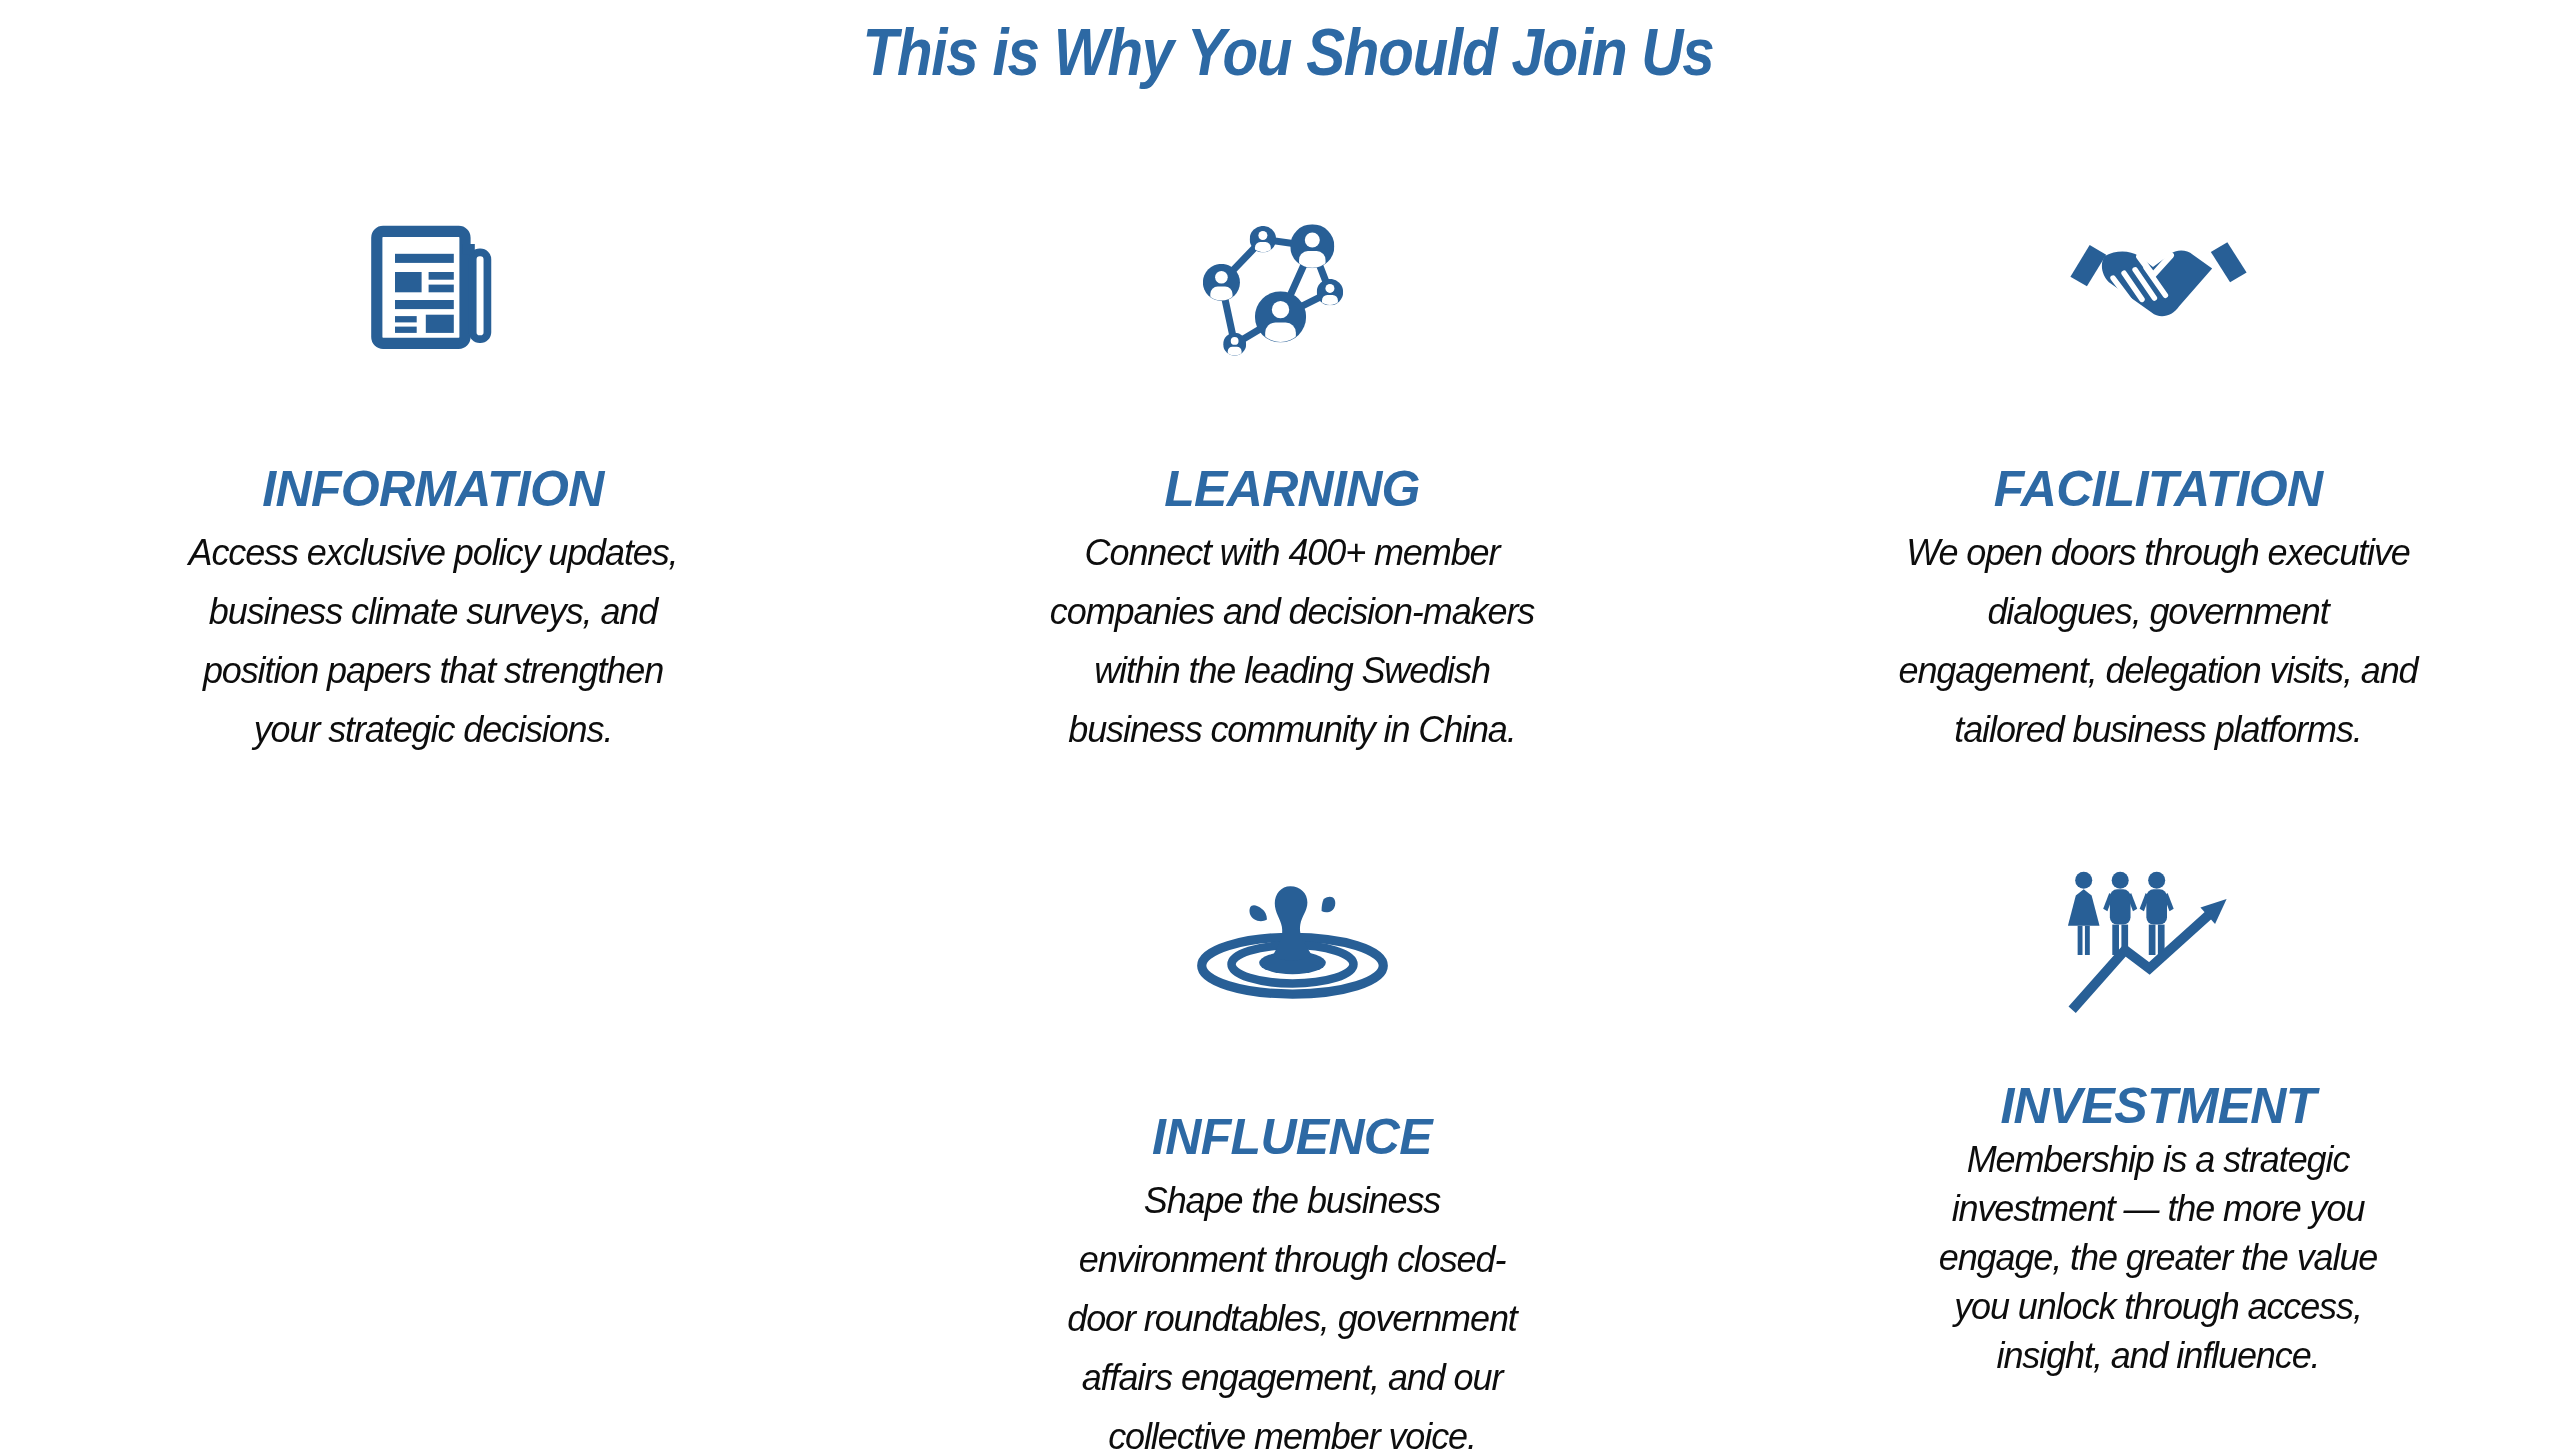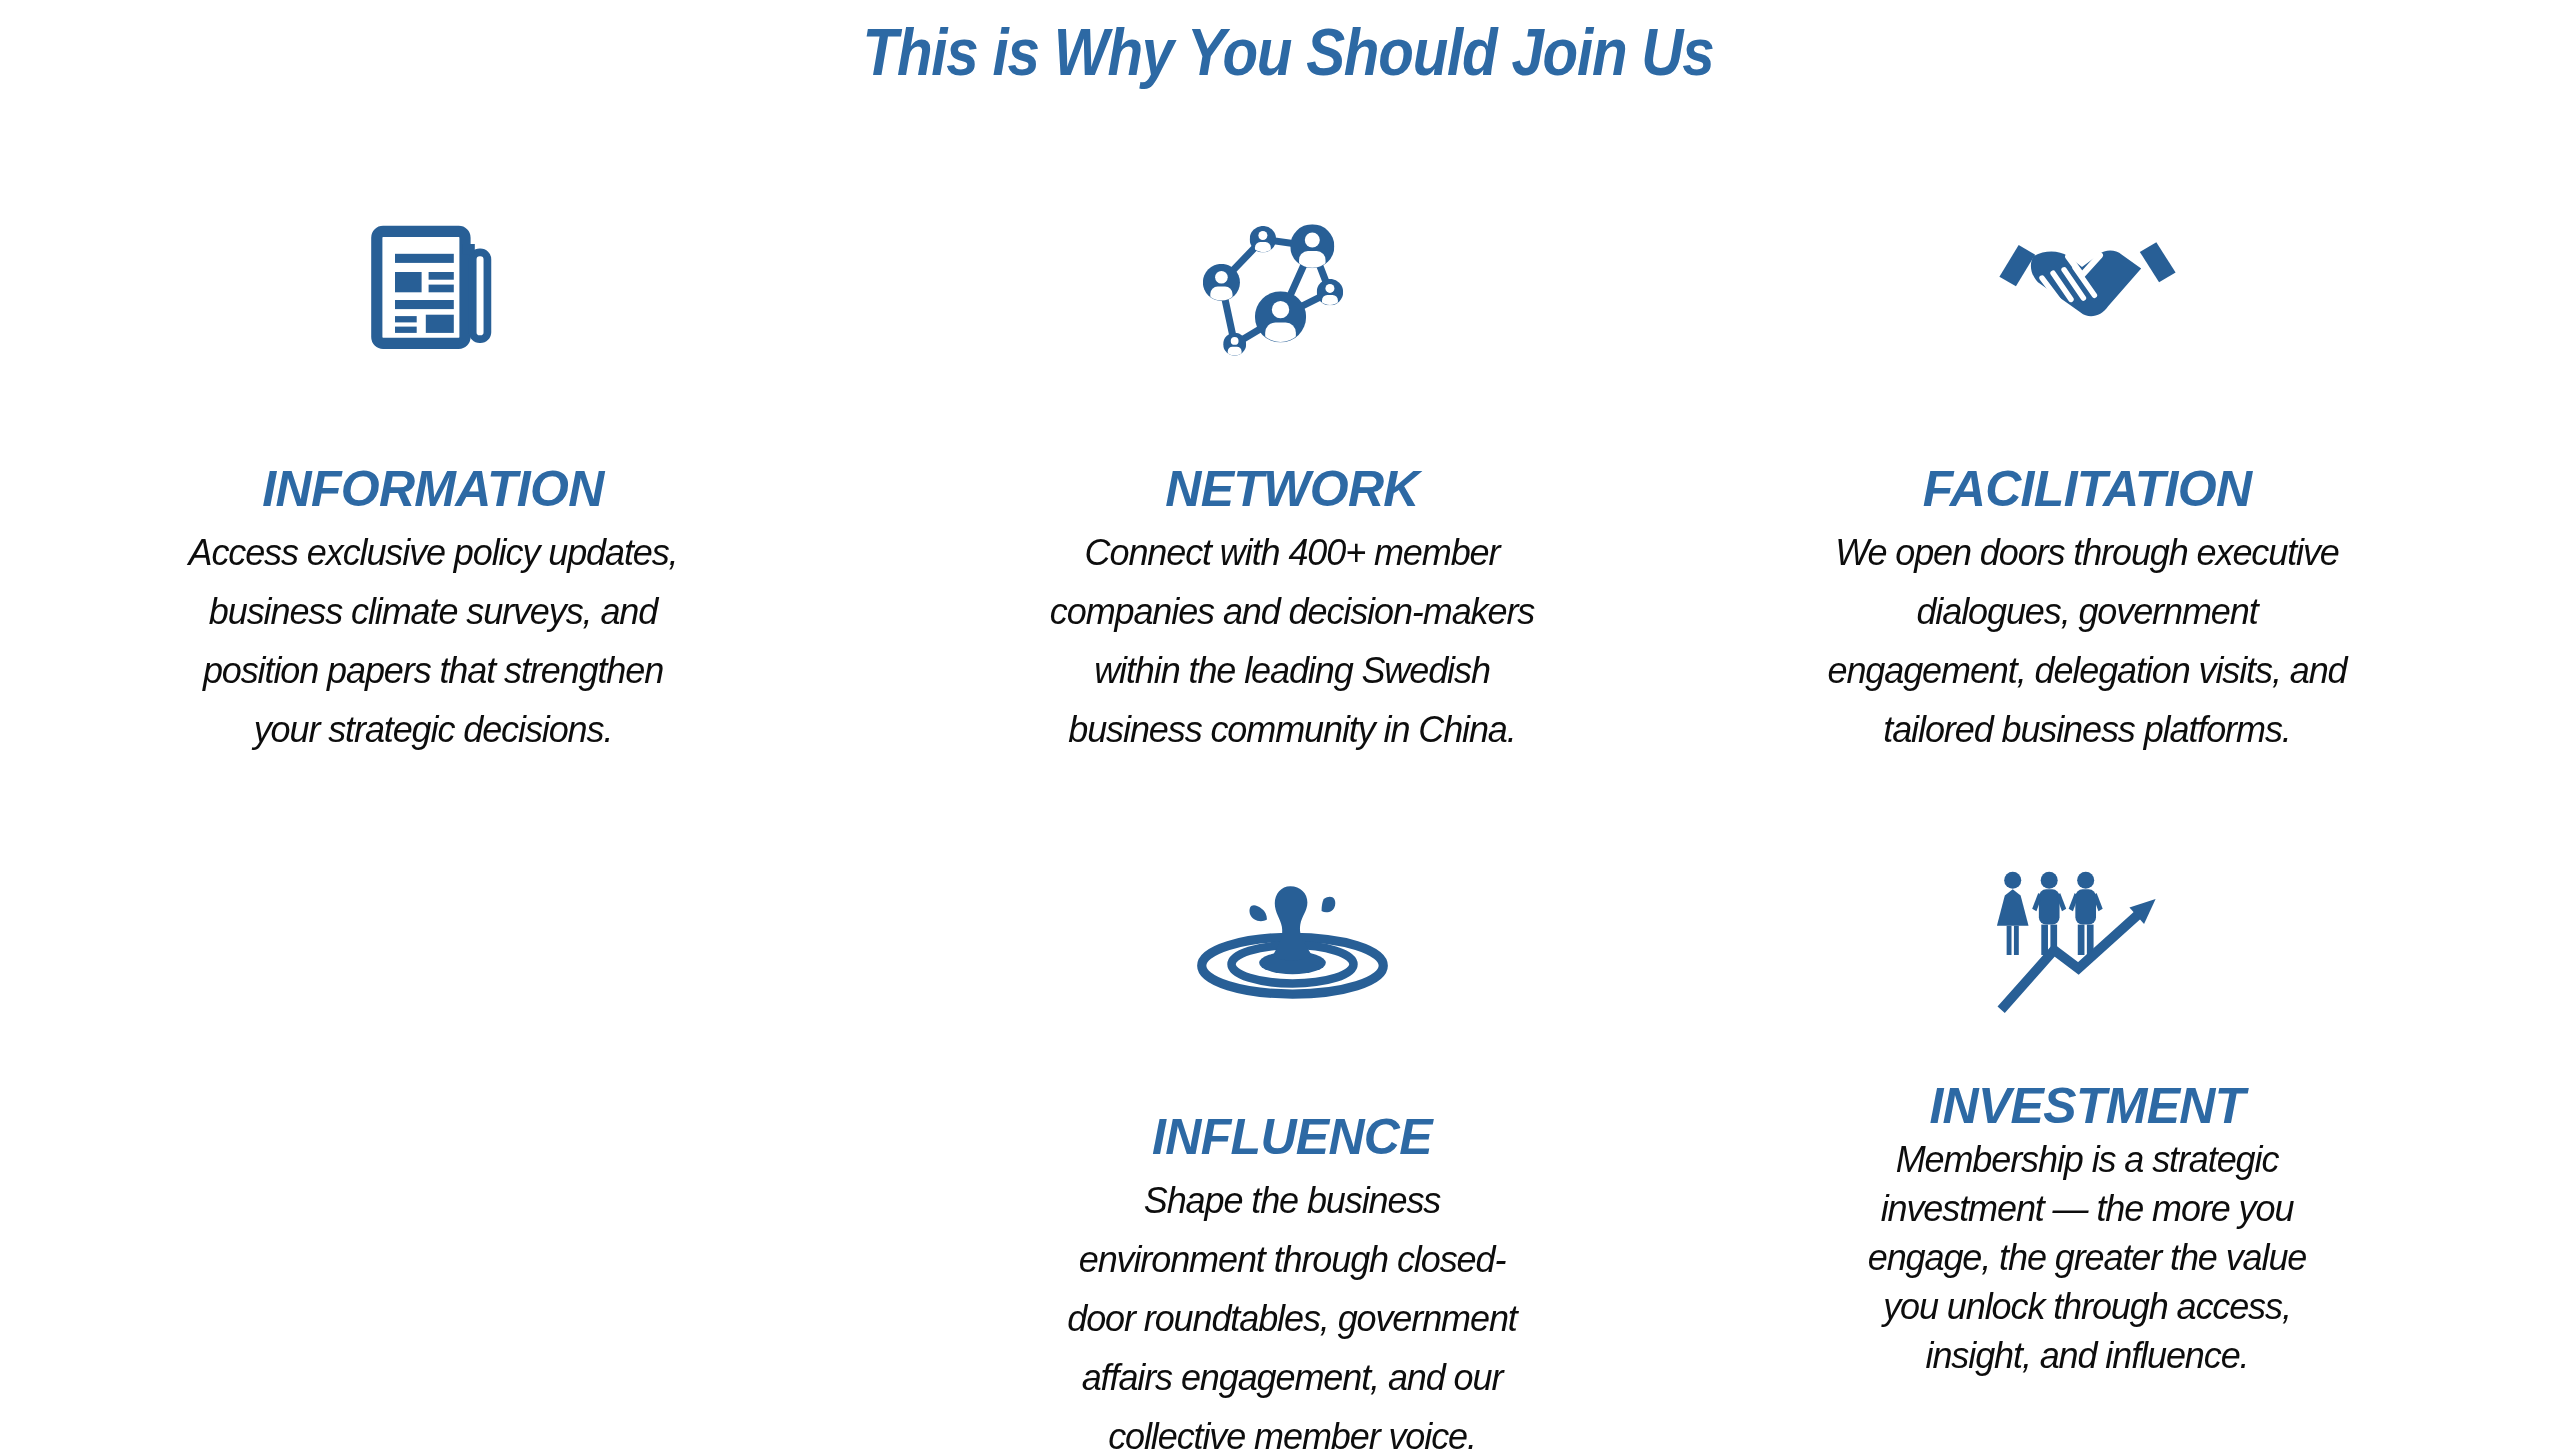--- a/index.html
+++ b/index.html
@@ -28,21 +28,21 @@
     transform-origin:50% 50%;
     white-space:nowrap;
   }
   .card{
     position:absolute;width:812px;text-align:center;
   }
   .card.row1{top:213px;}
   .card.row2{top:861px;}
   .card.col1{left:27px;}
   .card.col2{left:886px;}
-  .card.col3{left:1681px;}
+  .card.col3{left:1752px;}
   .icon-wrap{
     height:159px;display:flex;align-items:center;justify-content:center;
     color:var(--icon);
   }
   .card-heading{
     margin-top:92px;
     color:var(--accent);
     font-size:50px;font-weight:bold;line-height:1.0;
     letter-spacing:-0.7px;
   }
@@ -118,21 +118,21 @@
           <line x1="40" y1="143" x2="92" y2="112"></line>
         </g>
         <use href="#person-node" x="57" y="9" width="30" height="30"></use>
         <use href="#person-node" x="103" y="7" width="50" height="50"></use>
         <use href="#person-node" x="4" y="52" width="42" height="42"></use>
         <use href="#person-node" x="133" y="69" width="30" height="30"></use>
         <use href="#person-node" x="63" y="83" width="58" height="58"></use>
         <use href="#person-node" x="27" y="130" width="26" height="26"></use>
       </svg>
     </div>
-    <div class="card-heading">NETWORK</div>
+    <div class="card-heading">LEARNING</div>
     <div class="card-body">Connect with 400+ member
 companies and decision-makers
 within the leading Swedish
 business community in China.</div>
   </div>
 
   <div class="card row1 col3">
     <div class="icon-wrap">
       <svg width="179" height="117" viewBox="0 0 260 170">
         <polygon points="2,62 30,16 54,30 26,76" fill="currentColor"></polygon>

